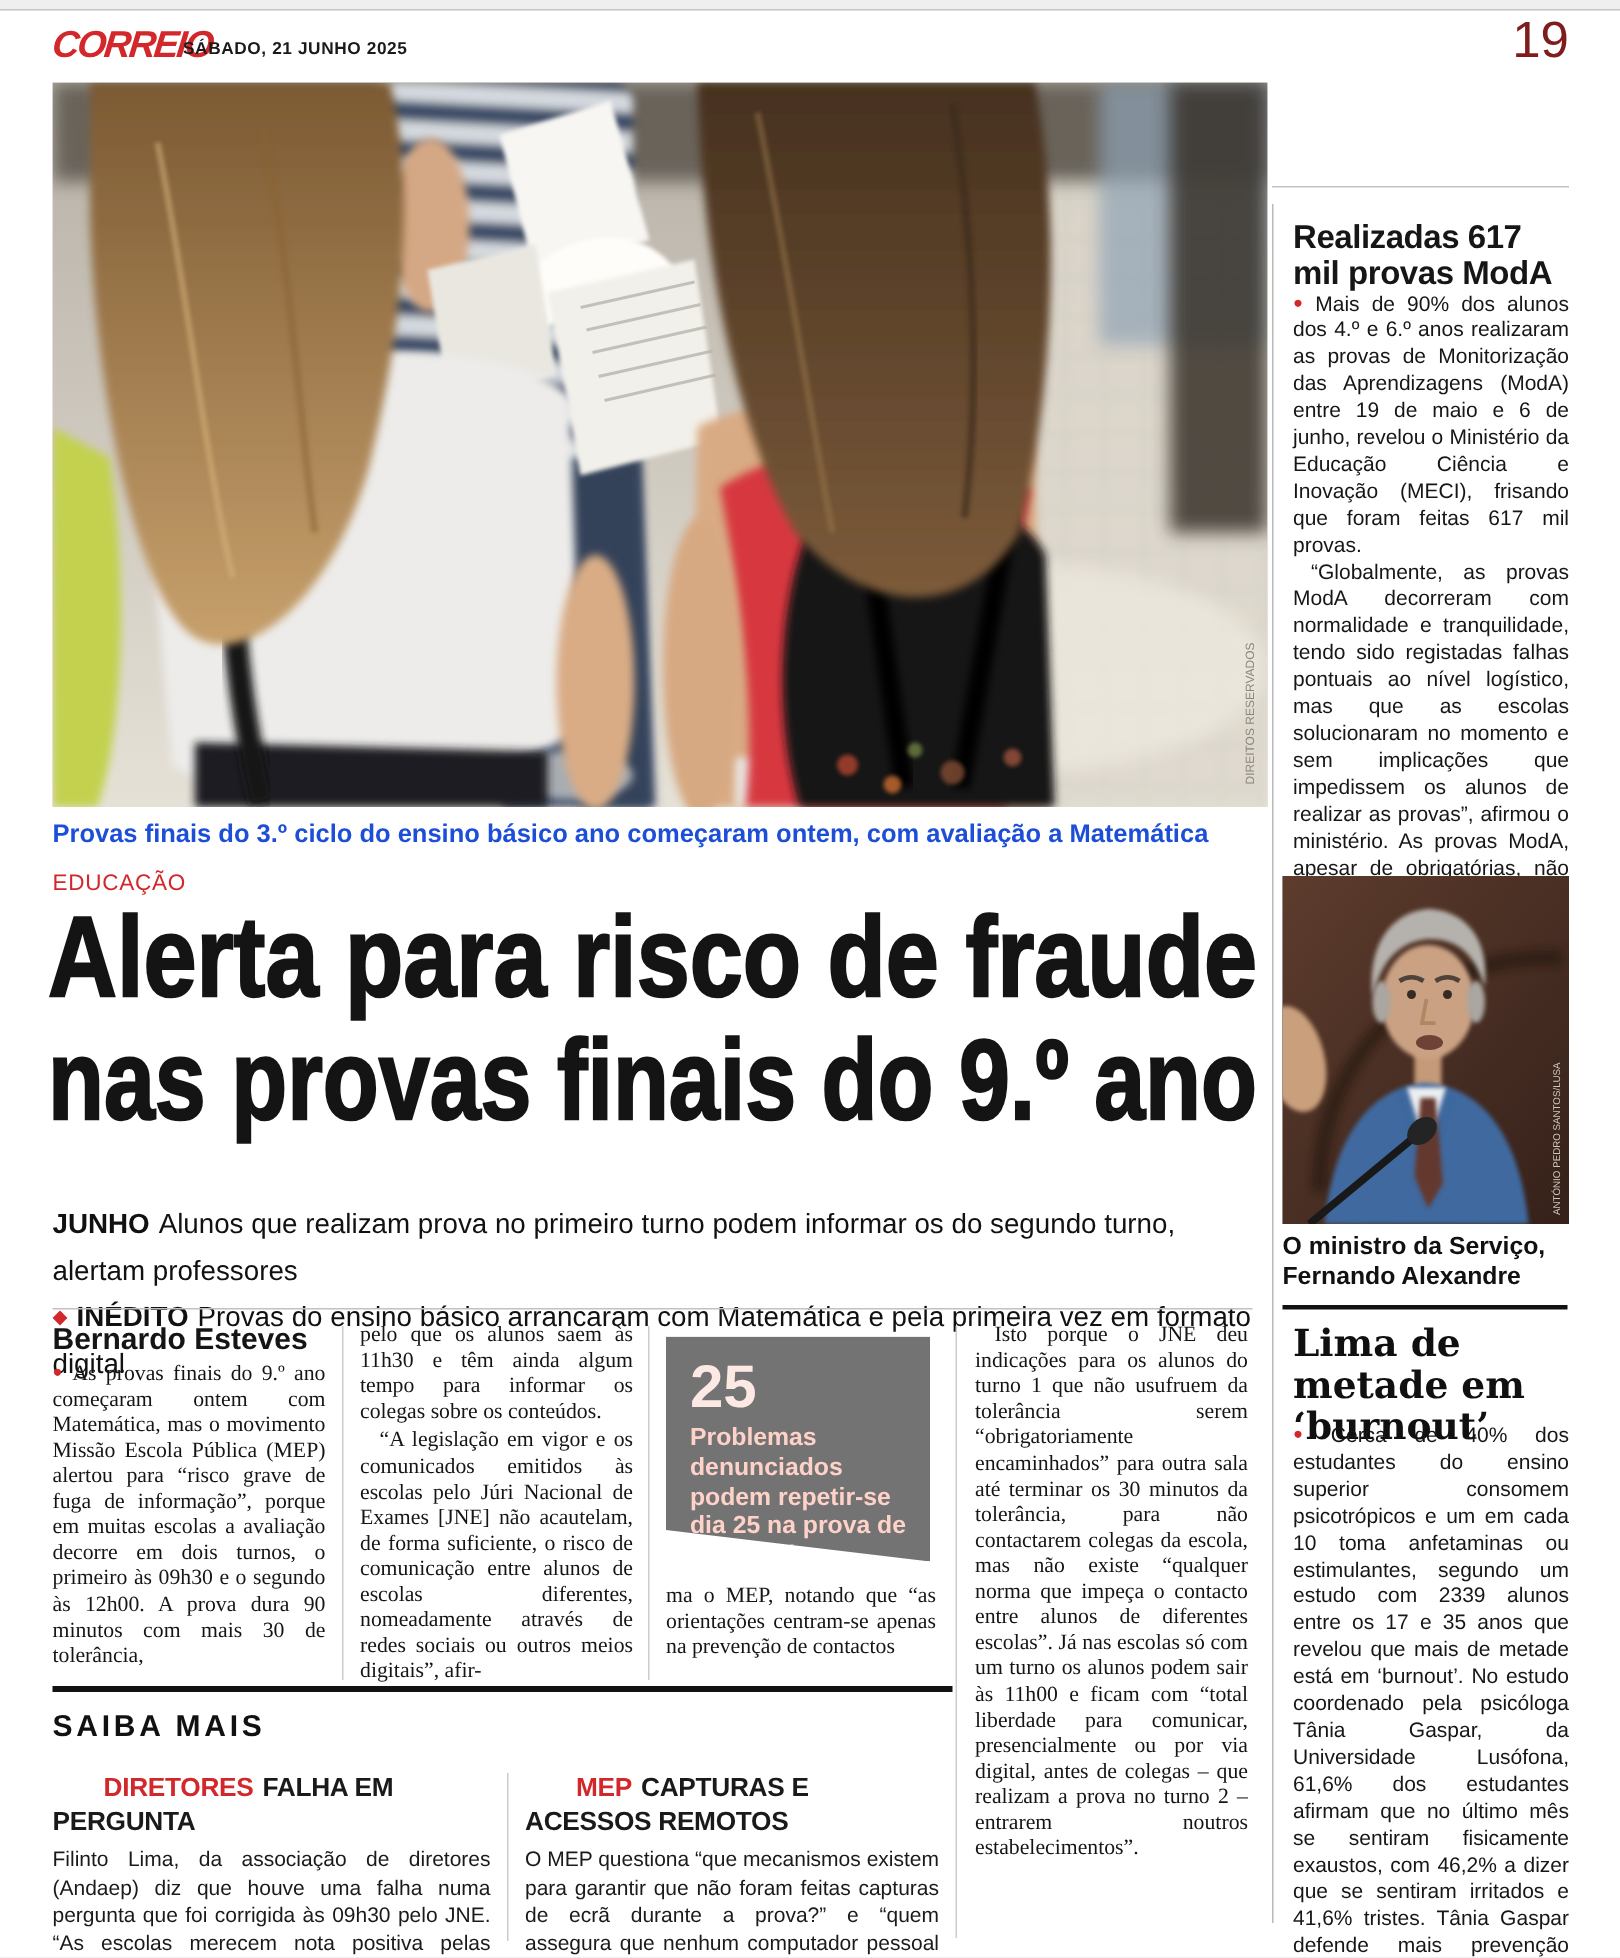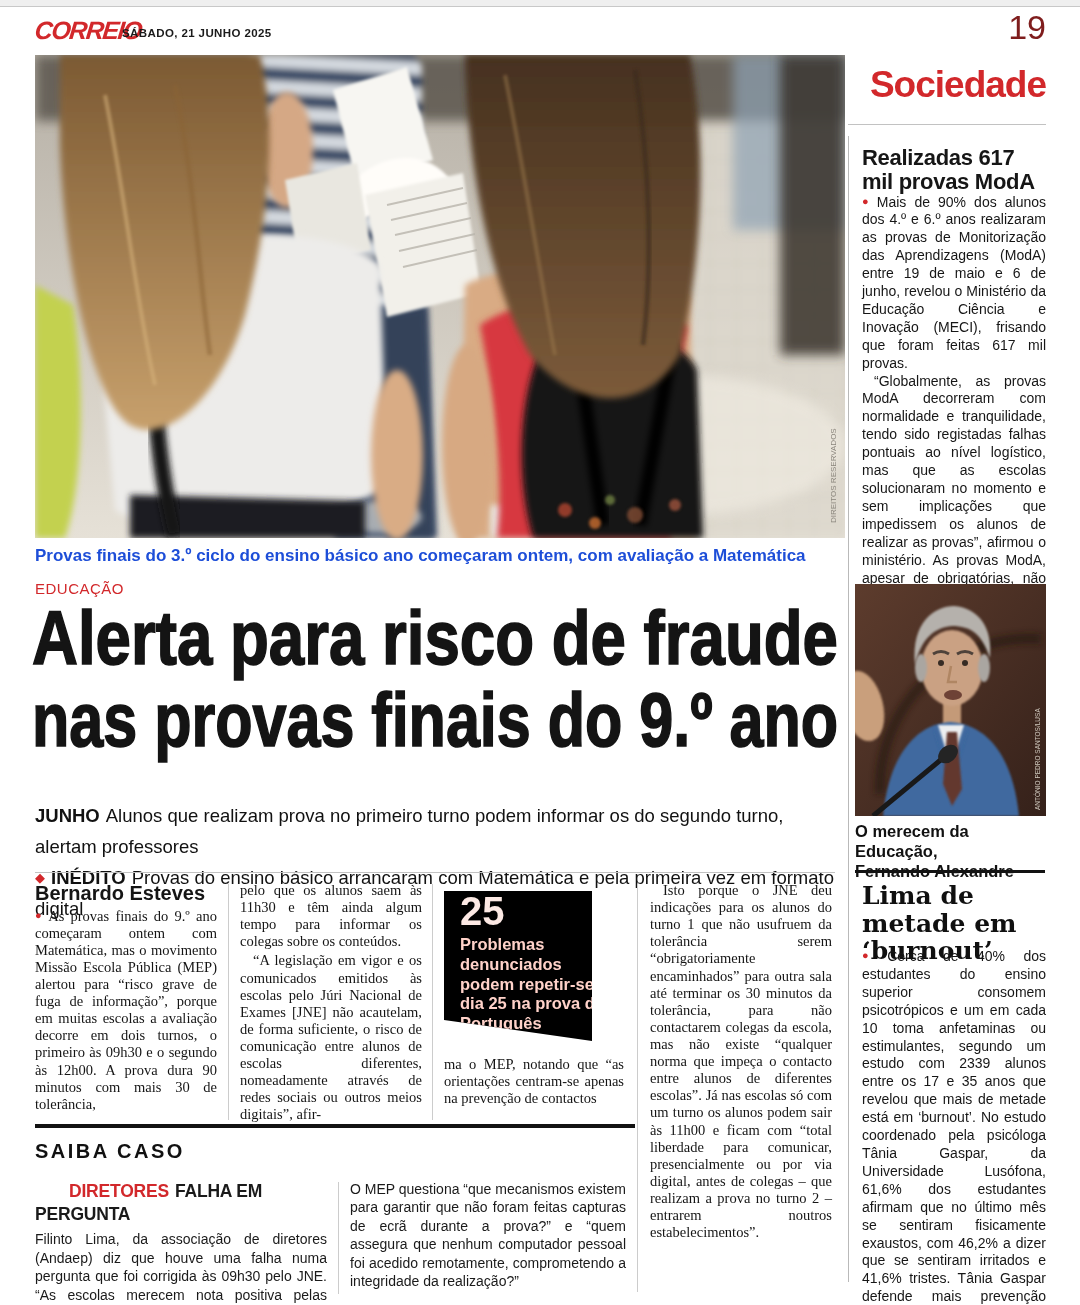--- a/index.html
+++ b/index.html
@@ -29,22 +29,22 @@
   
   .col{position:absolute;top:882px;font-family:"Liberation Serif","DejaVu Serif",serif;font-size:14.5px;
        line-height:1.18;text-align:justify;color:#151515;}
   .col p{margin:0 0 2px 0;}
   .col p.indent{text-indent:13px;}
   .byline{font-family:"Liberation Sans",sans-serif;font-weight:bold;font-size:20px;margin:0 0 10px 0;text-align:left;}
   .bullet{color:#d2282b;font-size:11px;margin-right:4px;vertical-align:2px;font-family:"Liberation Sans",sans-serif;}
   .vdiv{position:absolute;width:1px;background:#cccccc;}
 
   
-  .infobox{position:absolute;left:444px;top:891px;width:148px;height:150px;background:#000000;
-           clip-path:polygon(0 0,100% 0,100% 100%,0 86%);padding:0 0 0 16px;box-sizing:border-box;}
+  .infobox{position:absolute;left:444px;top:891px;width:176px;height:150px;background:#737373;
+           clip-path:polygon(0 0,100% 0,100% 100%,0 86%);padding:14px 0 0 16px;box-sizing:border-box;}
   .infobox .num{font-size:40px;font-weight:bold;color:#fce9e4;line-height:1;margin-bottom:4px;}
   .infobox .txt{width:150px;font-size:16.5px;font-weight:bold;line-height:1.2;color:#ffd2c9;}
 
   
   .saiba-head{position:absolute;left:35px;top:1140px;font-size:20px;font-weight:bold;letter-spacing:2.5px;color:#111;}
   .saiba{position:absolute;top:1180px;font-size:14px;line-height:1.32;text-align:justify;color:#1a1a1a;}
   .saiba .stitle{font-size:17.5px;font-weight:bold;letter-spacing:-.2px;text-align:left;margin-bottom:4px;}
   .saiba .stag{color:#d2282b;margin-right:6px;margin-left:34px;}
 
   
@@ -207,34 +207,36 @@
 
   <div class="col" style="left:650px;width:182px;">
     <p class="indent">Isto porque o JNE deu indicações para os alunos do turno 1 que não usufruem da tolerância serem “obrigatoriamente encaminhados” para outra sala até terminar os 30 minutos da tolerância, para não contactarem colegas da escola, mas não existe “qualquer norma que impeça o contacto entre alunos de diferentes escolas”. Já nas escolas só com um turno os alunos podem sair às 11h00 e ficam com “total liberdade para comunicar, presencialmente ou por via digital, antes de colegas – que realizam a prova no turno 2 – entrarem noutros estabelecimentos”.</p>
   </div>
 
   <div class="vdiv" style="left:228px;top:884px;height:236px;"></div>
   <div class="vdiv" style="left:432px;top:884px;height:236px;"></div>
   <div class="vdiv" style="left:637px;top:884px;height:408px;"></div>
 
   <div class="rule-black" style="left:35px;top:1124px;width:600px;height:4px;"></div>
-  <div class="saiba-head">SAIBA CASO</div>
+  <div class="saiba-head">SAIBA MAIS</div>
 
   <div class="saiba" style="left:35px;width:292px;">
     <div class="stitle">
       <span class="stag">DIRETORES</span><span>FALHA EM PERGUNTA</span>
     </div>
     <div>Filinto Lima, da associação de diretores (Andaep) diz que houve uma falha numa pergunta que foi corrigida às 09h30 pelo JNE. “As escolas merecem nota positiva pelas provas realizadas pela primeira vez em formato digital”, afirmou.</div>
   </div>
   <div class="vdiv" style="left:338px;top:1182px;height:112px;"></div>
   <div class="saiba" style="left:350px;width:276px;">
+    <div class="stitle">
+      <span class="stag">MEP</span><span>CAPTURAS E ACESSOS REMOTOS</span>
+    </div>
     <div>O MEP questiona “que mecanismos existem para garantir que não foram feitas capturas de ecrã durante a prova?” e “quem assegura que nenhum computador pessoal foi acedido remotamente, comprometendo a integridade da realização?”</div>
   </div>
 
-  <div class="section-title">Sociedade</div>
   <div class="rule-thin" style="left:848px;top:124px;width:198px;height:1px;"></div>
   <div class="sidebar-border"></div>
 
   <div class="sb" style="top:146px;">
     <p class="sb-title">Realizadas 617 mil provas ModA</p>
     <p><span class="bullet">●</span><span>Mais de 90% dos alunos dos 4.º e 6.º anos realizaram as provas de Monitorização das Aprendizagens (ModA) entre 19 de maio e 6 de junho, revelou o Ministério da Educação Ciência e Inovação (MECI), frisando que foram feitas 617 mil provas.</span></p>
     <p class="indent">“Globalmente, as provas ModA decorreram com normalidade e tranquilidade, tendo sido registadas falhas pontuais ao nível logístico, mas que as escolas solucionaram no momento e sem implicações que impedissem os alunos de realizar as provas”, afirmou o ministério. As provas ModA, apesar de obrigatórias, não contam para a avaliação final dos estudantes.</p>
   </div>
 
   <div class="minister-photo">
@@ -270,21 +272,21 @@
       <circle cx="86" cy="79" r="3" fill="#362b24"></circle>
         <circle cx="110" cy="79" r="3" fill="#362b24"></circle>
       <path d="M96,82 L93,98 L102,98" stroke="#b08663" stroke-width="2.5" fill="none"></path>
       <ellipse cx="98" cy="111" rx="9" ry="5" fill="#6e4236"></ellipse>
       <line x1="18" y1="232" x2="88" y2="174" stroke="#191919" stroke-width="5"></line>
       <ellipse cx="93" cy="170" rx="11" ry="8" fill="#242424" transform="rotate(-40 93 170)"></ellipse>
       <text transform="translate(185,226) rotate(-90)" font-size="6.5" fill="#cfc8bd" font-family="Liberation Sans, sans-serif">ANTÓNIO PEDRO SANTOS/LUSA</text>
     </svg>
   </div>
   <div class="m-caption">
-    <div>O merecem da Educação,</div>
+    <div>O ministro da Serviço,</div>
     <div>Fernando Alexandre</div>
   </div>
 
   <div class="rule-black" style="left:855px;top:870px;width:190px;height:3px;"></div>
   <div class="sb2-title">Lima de metade em ‘burnout’</div>
   <div class="sb" style="top:948px;">
     <p><span class="bullet">●</span><span>Cerca de 40% dos estudantes do ensino superior consomem psicotrópicos e um em cada 10 toma anfetaminas ou estimulantes, segundo um estudo com 2339 alunos entre os 17 e 35 anos que revelou que mais de metade está em ‘burnout’. No estudo coordenado pela psicóloga Tânia Gaspar, da Universidade Lusófona, 61,6% dos estudantes afirmam que no último mês se sentiram fisicamente exaustos, com 46,2% a dizer que se sentiram irritados e 41,6% tristes. Tânia Gaspar defende mais prevenção para evitar tanta medicação: “Isto é uma falha do Serviço Nacional de Saúde.”</span></p>
   </div>
 </div>
 

